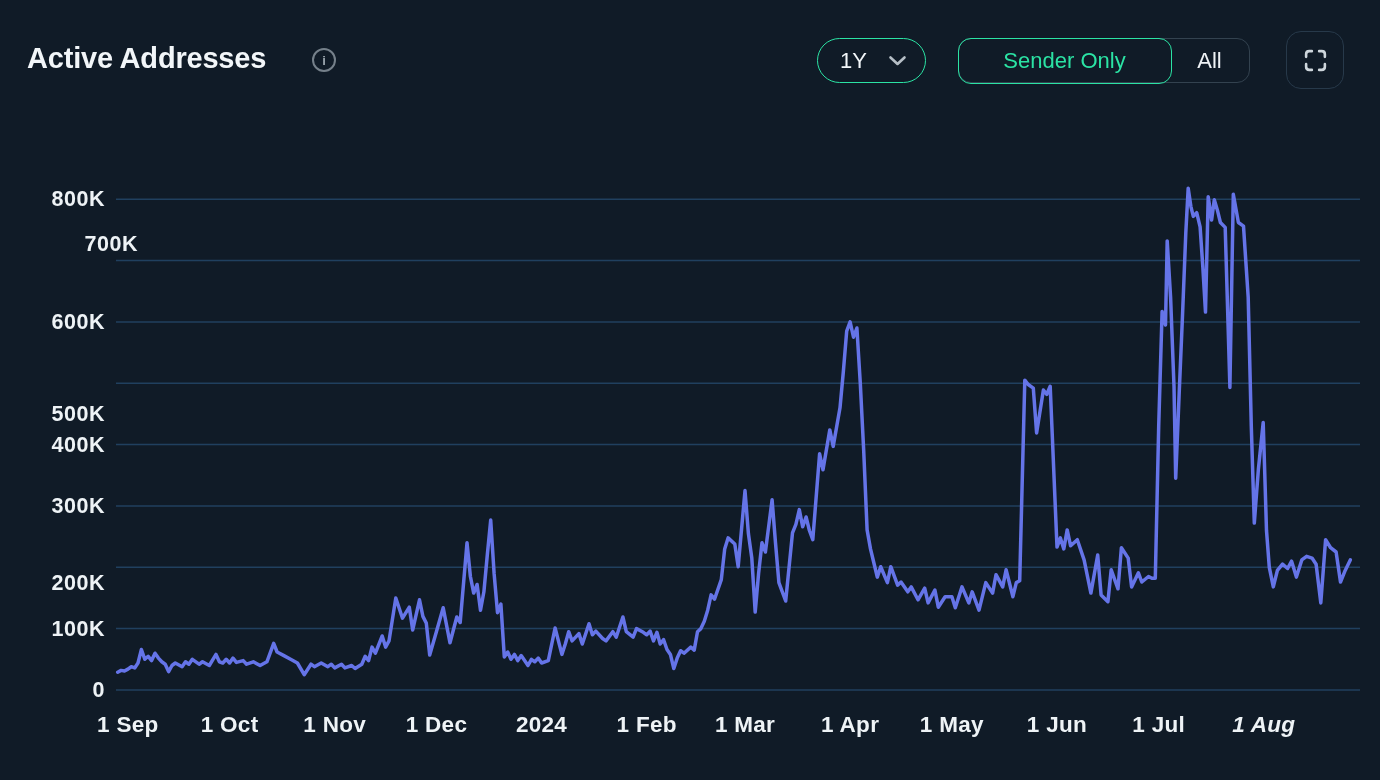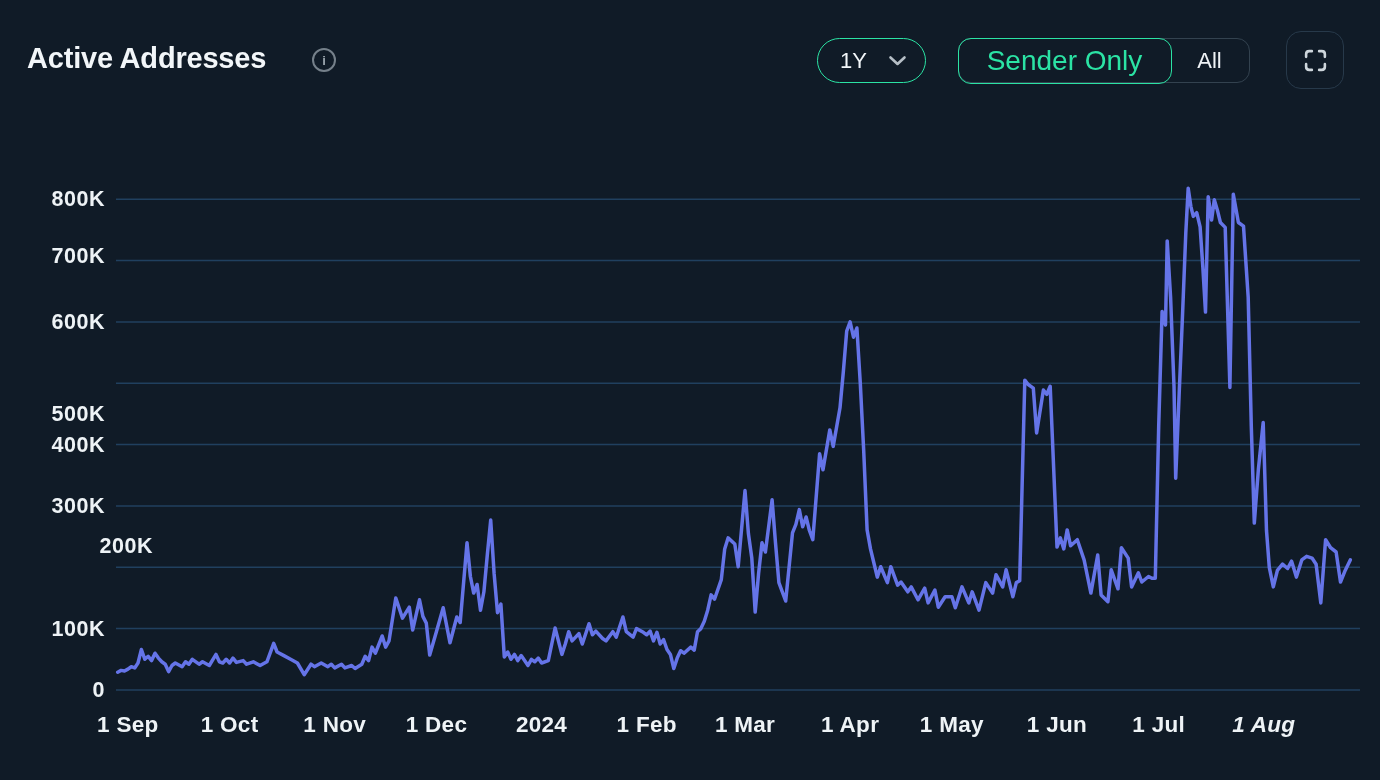--- a/index.html
+++ b/index.html
@@ -37,21 +37,21 @@
   }
   .range-btn .val{font-size:22px;color:var(--text);font-weight:400;text-align:right;}
   .segmented{
     position:absolute;left:958px;top:38px;width:292px;height:45px;box-sizing:border-box;
     border:1.5px solid #33424f;border-radius:13px;display:flex;align-items:stretch;
   }
   .seg-selected{
     margin:-1.5px;width:214px;box-sizing:border-box;
     border:1.5px solid var(--accent);border-radius:13px;
     display:flex;align-items:center;justify-content:center;
-    color:var(--accent);font-size:28px;cursor:pointer;background:transparent;
+    color:var(--accent);font-size:22px;cursor:pointer;background:transparent;
   }
   .seg-plain{
     flex:1;display:flex;align-items:center;justify-content:center;
     color:#eef2f5;font-size:22px;cursor:pointer;
   }
   .fullscreen-btn{
     position:absolute;left:1286px;top:31px;width:58px;height:58px;box-sizing:border-box;
     border:1.5px solid #27394a;border-radius:15px;
     display:flex;align-items:center;justify-content:center;cursor:pointer;background:transparent;
   }
@@ -84,26 +84,26 @@
         <line x1="116" x2="1360" y1="383.3" y2="383.3" class="gridline"></line>
         <line x1="116" x2="1360" y1="321.9" y2="321.9" class="gridline"></line>
         <line x1="116" x2="1360" y1="260.6" y2="260.6" class="gridline"></line>
         <line x1="116" x2="1360" y1="199.2" y2="199.2" class="gridline"></line>
       </g>
     <polyline id="series-line" points="117.7,672.2 121.1,670.4 124.5,671.0 127.9,669.1 131.3,666.7 134.7,667.9 138.0,663.0 141.4,649.5 144.8,659.3 148.2,656.3 151.6,660.6 155.0,653.2 158.4,658.1 161.8,661.8 165.2,664.2 168.6,671.6 172.0,665.5 175.3,663.0 182.1,666.7 185.5,661.8 188.9,664.2 192.3,659.3 199.1,664.2 202.5,661.8 209.3,665.5 216.0,654.4 219.4,661.8 222.8,663.0 226.2,659.3 229.6,663.0 233.0,658.1 236.4,662.4 243.2,660.6 246.6,664.2 253.3,661.8 260.1,665.5 266.9,661.8 273.7,643.4 277.1,652.0 283.9,655.6 290.6,659.3 297.4,663.0 304.2,674.7 311.0,664.2 314.4,666.7 321.2,663.0 327.9,666.7 331.3,664.2 334.7,667.9 341.5,664.2 344.9,667.9 351.7,665.5 355.1,668.5 361.8,664.2 365.2,656.3 368.6,660.6 372.0,647.1 375.4,653.2 382.2,636.0 385.6,647.1 389.0,640.9 395.8,598.0 402.5,618.2 409.3,607.2 412.7,629.9 419.5,599.8 422.9,616.4 426.3,623.1 429.7,655.0 436.4,631.7 443.2,607.8 450.0,642.8 456.8,617.0 460.2,622.5 467.0,542.8 470.4,576.5 473.7,593.1 477.1,584.5 480.5,610.2 483.9,591.8 487.3,555.0 490.7,520.1 494.1,573.4 497.5,612.7 500.9,604.1 504.3,656.9 507.7,652.0 511.0,659.3 514.4,654.4 517.8,660.6 521.2,655.6 528.0,665.5 531.4,659.3 534.8,661.8 538.2,658.1 541.6,663.0 548.3,660.6 555.1,628.0 561.9,654.4 565.3,644.0 568.7,631.7 572.1,640.9 578.9,633.6 582.3,644.0 589.0,623.7 592.4,634.8 595.8,631.1 602.6,638.5 606.0,640.9 612.8,631.7 616.2,637.2 622.9,617.0 626.3,631.7 633.1,637.2 636.5,628.6 643.3,632.3 646.7,634.8 650.1,631.1 653.5,640.9 656.9,632.3 660.2,644.0 663.6,639.7 667.0,649.5 670.4,654.4 673.8,668.5 677.2,658.1 680.6,650.7 684.0,653.2 690.8,647.1 694.2,650.1 697.5,631.7 700.9,628.6 704.3,621.3 707.7,610.2 711.1,594.9 714.5,599.2 721.3,579.6 724.7,548.9 728.1,537.9 734.8,544.0 738.2,566.7 745.0,490.6 748.4,533.6 751.8,558.1 755.2,612.1 758.6,573.4 762.0,542.8 765.4,552.0 772.1,499.8 775.5,542.8 778.9,582.6 782.3,591.8 785.7,601.0 792.5,532.9 795.9,524.4 799.3,509.6 802.7,526.8 806.1,517.0 809.4,530.5 812.8,539.7 819.6,453.8 823.0,469.8 829.8,429.9 833.2,446.4 840.0,407.8 843.4,371.0 846.7,331.1 850.1,321.9 853.5,337.2 856.9,328.0 860.3,383.3 863.7,450.7 867.1,529.9 870.5,548.9 873.9,563.0 877.3,577.1 880.7,566.7 887.4,582.6 890.8,566.7 897.6,585.1 901.0,582.0 907.8,591.8 911.2,586.9 918.0,599.8 924.7,588.2 928.1,602.9 934.9,590.0 938.3,607.2 945.1,596.7 951.9,596.7 955.3,607.8 962.0,586.9 968.8,602.9 972.2,591.8 979.0,610.2 985.8,582.6 992.6,593.1 996.0,574.7 1002.7,586.9 1006.1,569.8 1012.9,596.7 1016.3,582.6 1019.7,580.8 1024.8,380.2 1028.2,384.5 1033.3,388.2 1036.6,432.9 1043.4,390.0 1046.8,394.3 1050.2,386.3 1057.0,547.1 1060.4,537.9 1063.8,548.9 1067.2,529.9 1070.6,545.8 1077.3,539.7 1084.1,559.9 1090.9,593.1 1097.7,555.0 1101.1,594.9 1107.9,601.7 1111.2,569.8 1118.0,588.8 1121.4,547.7 1128.2,558.1 1131.6,586.9 1138.4,572.8 1141.8,582.0 1148.5,576.5 1151.9,578.3 1155.3,578.3 1158.7,426.2 1162.1,311.5 1165.5,325.0 1167.2,240.9 1170.6,297.4 1174.0,386.3 1175.7,478.3 1179.1,395.5 1182.5,315.8 1185.8,232.9 1188.2,188.2 1190.9,206.6 1193.3,216.4 1196.7,212.7 1200.1,226.8 1202.8,266.7 1205.5,312.1 1208.2,196.7 1211.6,220.1 1214.3,199.8 1217.4,210.2 1220.4,222.5 1225.2,227.4 1229.9,387.5 1233.3,194.3 1238.4,222.5 1243.5,226.2 1248.2,297.4 1251.3,426.2 1254.3,523.1 1258.4,469.1 1263.2,422.5 1266.5,530.5 1269.3,567.3 1273.3,586.9 1277.4,570.4 1282.5,564.2 1287.6,568.5 1291.6,561.2 1296.4,577.1 1301.8,559.9 1306.6,556.3 1312.0,558.1 1316.1,564.2 1320.8,602.9 1325.6,539.7 1330.6,547.7 1336.1,552.0 1340.5,582.0 1345.2,570.4 1350.3,559.9" stroke="#6574e8"></polyline>
   </svg>
   <div id="y-labels">
       <div class="y-label" style="top: 677px;">0</div>
       <div class="y-label" style="top: 615.65px;">100K</div>
-      <div class="y-label" style="top: 533px; margin-left: 48px;">200K</div>
+      <div class="y-label" style="top: 570px;">200K</div>
       <div class="y-label" style="top: 492.95px;">300K</div>
       <div class="y-label" style="top: 431.6px;">400K</div>
       <div class="y-label" style="top: 370.25px; margin-top: 31px;">500K</div>
       <div class="y-label" style="top: 308.9px;">600K</div>
-      <div class="y-label" style="top: 243px;">700K</div>
+      <div class="y-label" style="top: 231px; margin-left: 33px;">700K</div>
       <div class="y-label" style="top: 186.2px;">800K</div>
     </div>
   <div id="x-labels">
       <div class="x-label" style="left: 77.8683px;">1 Sep</div>
       <div class="x-label" style="left: 179.597px;">1 Oct</div>
       <div class="x-label" style="left: 284.716px;">1 Nov</div>
       <div class="x-label" style="left: 386.444px;">1 Dec</div>
       <div class="x-label" style="left: 491.564px;">2024</div>
       <div class="x-label" style="left: 596.683px;">1 Feb</div>
       <div class="x-label" style="left: 695.021px;">1 Mar</div>

